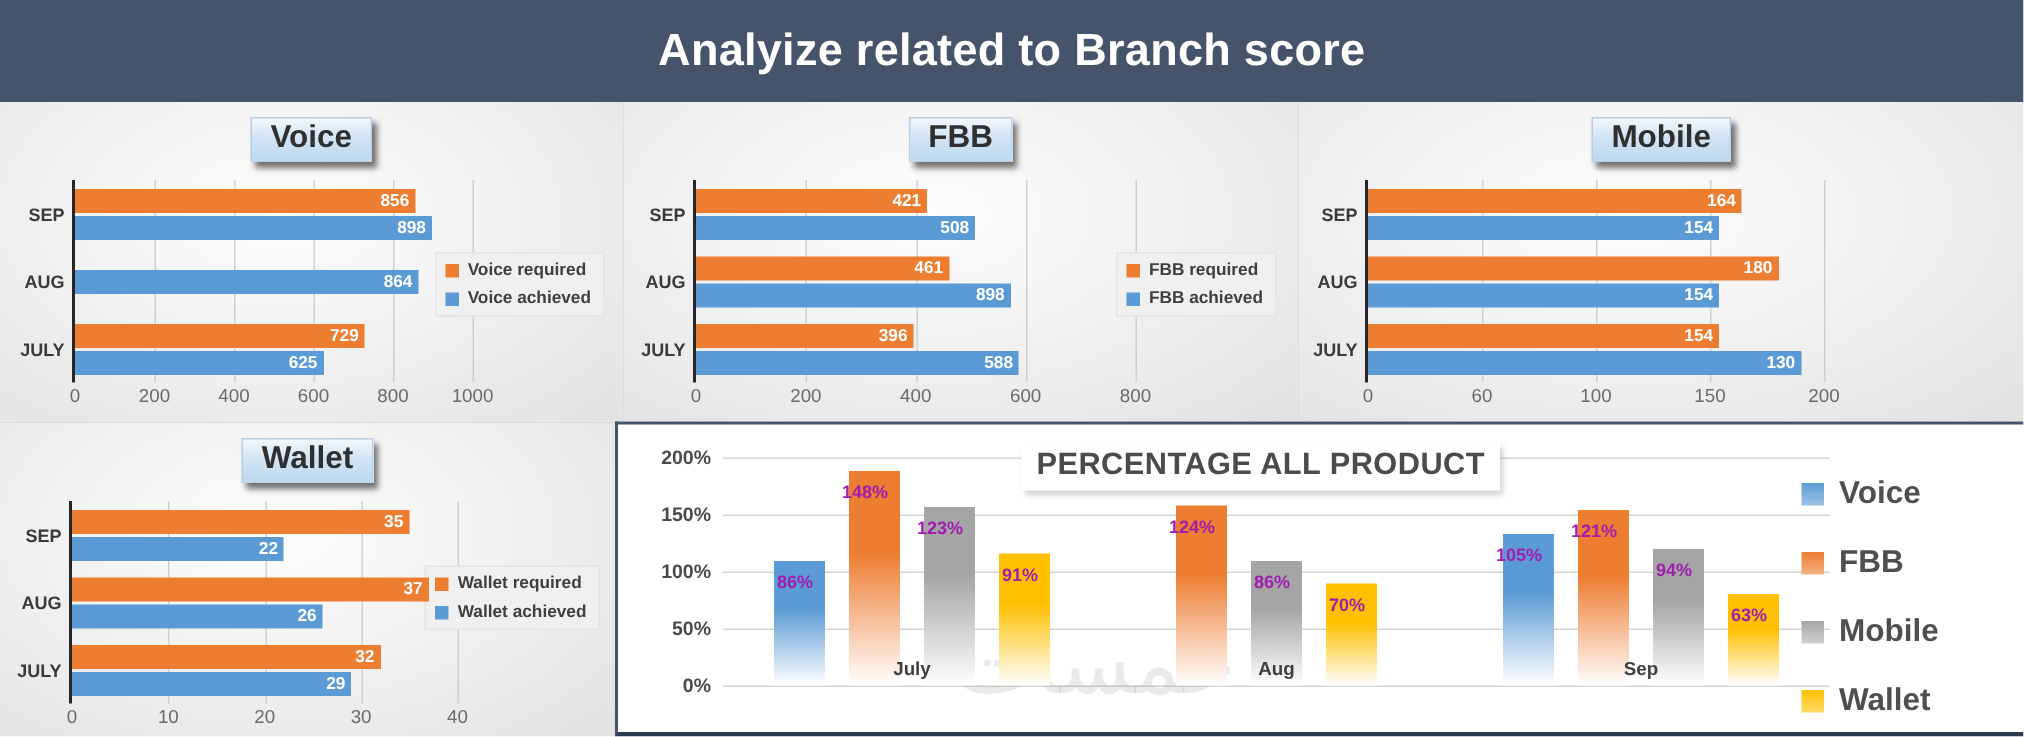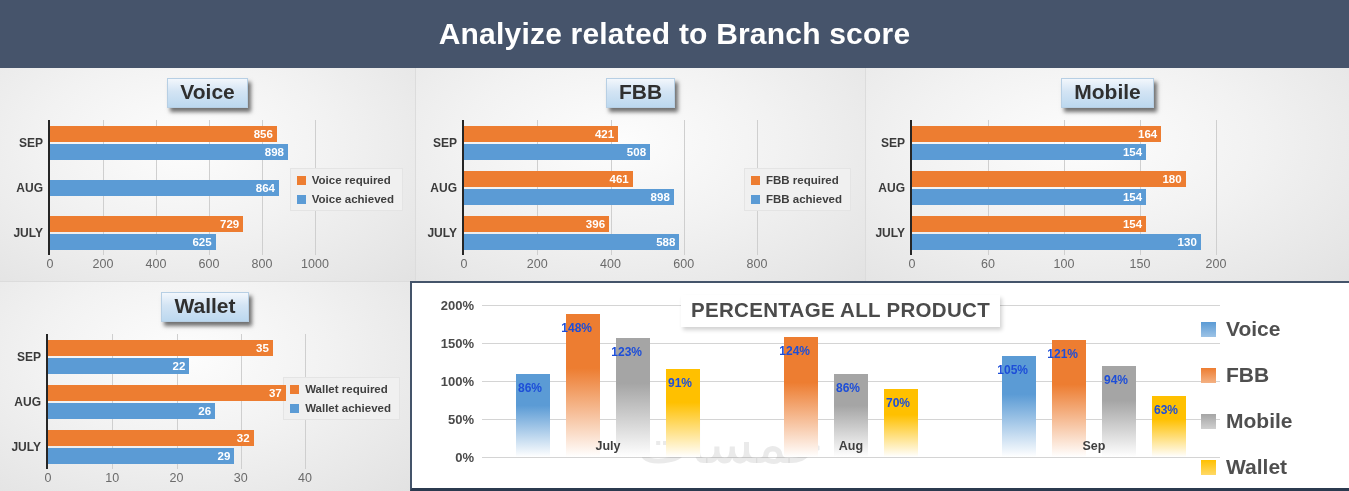--- a/index.html
+++ b/index.html
@@ -238,21 +238,21 @@
   .vbar { width: 34px; }
   .vbar.voice  { background: linear-gradient(180deg, #5B9BD5 0%, #5B9BD5 38%, #ffffff 100%); }
   .vbar.fbb    { background: linear-gradient(180deg, #ED7D31 0%, #ED7D31 38%, #ffffff 100%); }
   .vbar.mobile { background: linear-gradient(180deg, #A5A5A5 0%, #A5A5A5 38%, #ffffff 100%); }
   .vbar.wallet { background: linear-gradient(180deg, #FFC000 0%, #FFC000 38%, #ffffff 100%); }
   .vlabel {
     position: absolute;
     right: 8px;
     font-size: 12px;
     font-weight: bold;
-    color: #1d4ed8;
+    color: #a21caf;
     white-space: nowrap;
   }
   .xcat {
     position: absolute;
     bottom: 4px;
     width: 100%;
     text-align: center;
     font-size: 12.5px;
     font-weight: bold;
     color: #3f3f3f;

